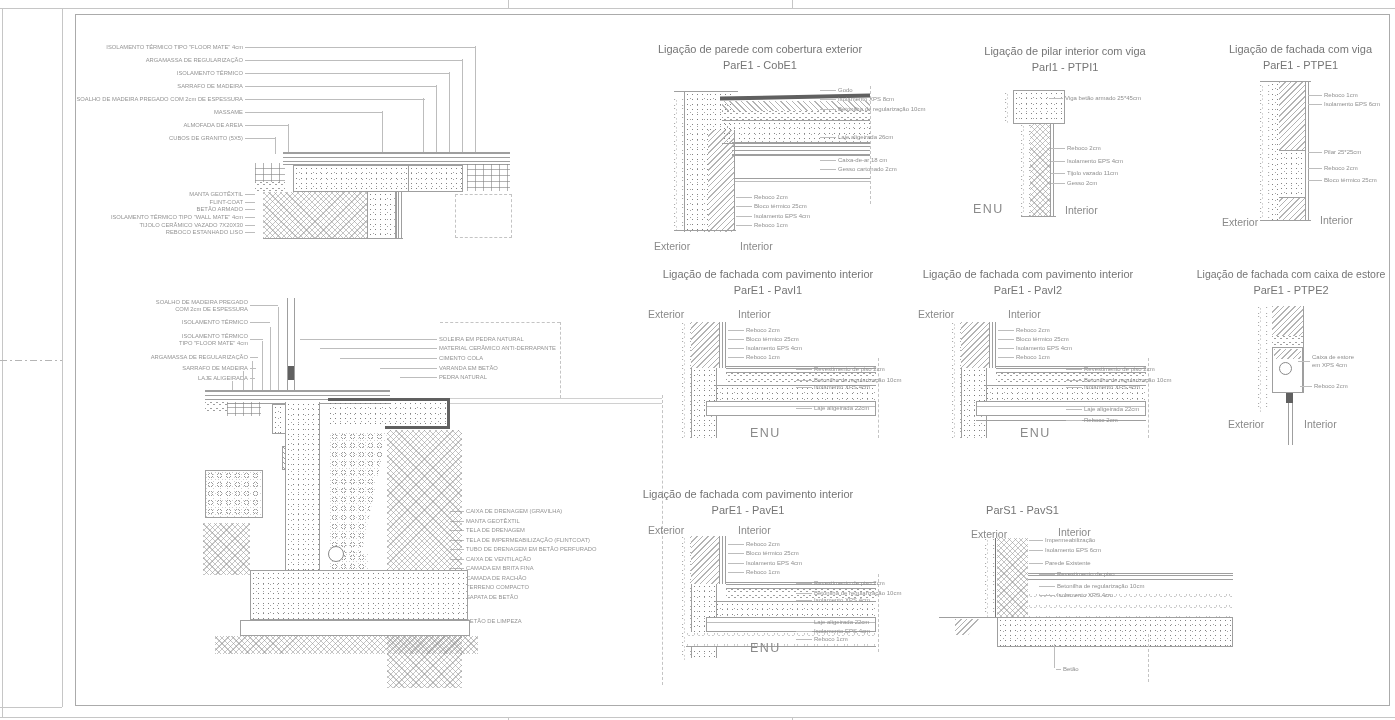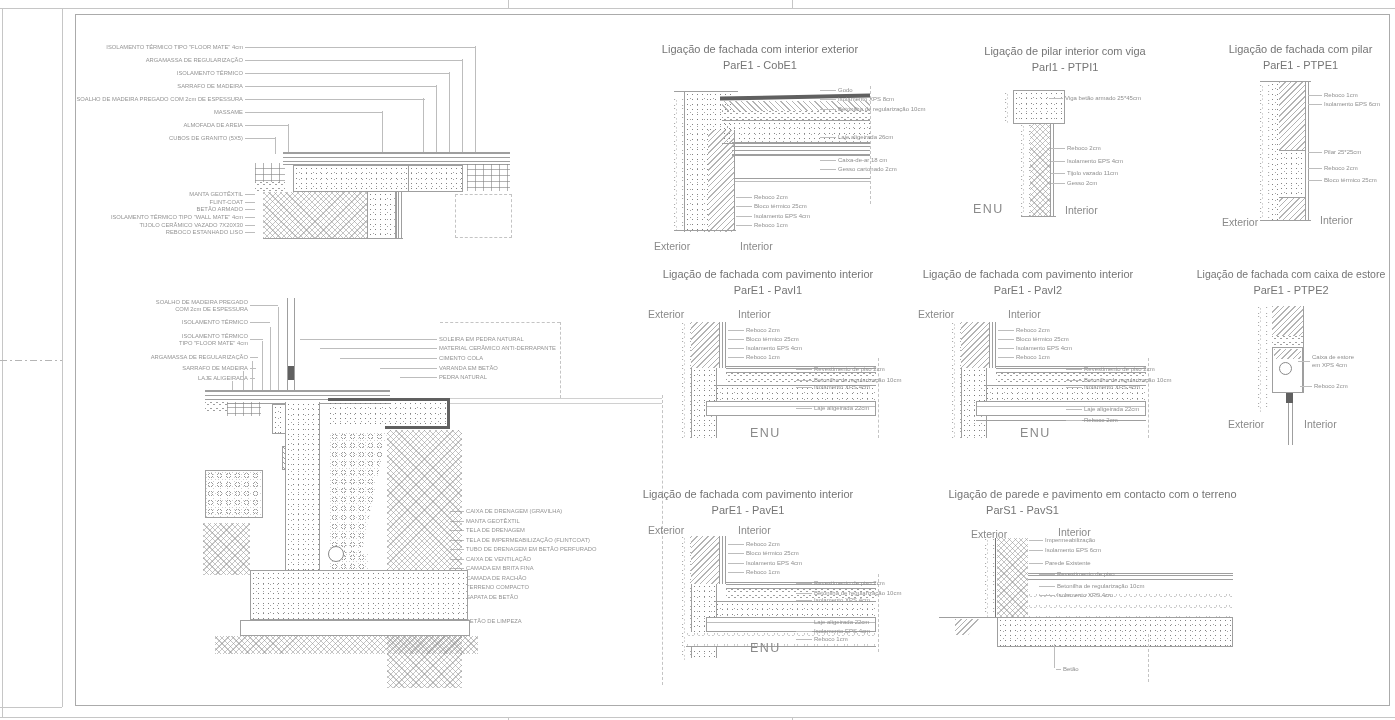--- a/index.html
+++ b/index.html
@@ -273,21 +273,21 @@
     <div class="abs gravel b" style="left:120px;top:180px;width:58px;height:48px"></div>
     <div class="abs xhatch" style="left:118px;top:233px;width:47px;height:52px"></div>
     <div class="circle" style="left:243px;top:256px;width:16px;height:16px"></div>
     <div class="abs b stipple" style="left:165px;top:280px;width:218px;height:50px;background-color:#fff"></div>
     <div class="abs b" style="left:155px;top:330px;width:230px;height:16px;background:#fff"></div>
     <div class="abs xhatch" style="left:130px;top:346px;width:263px;height:18px"></div>
     <div class="dashv" style="left:577px;top:105px;height:290px"></div>
   </div>
 
   <div class="detail" style="left:640px;top:40px;width:300px;height:222px">
-    <div class="d-title" style="left:-30px;top:3px;width:300px">Ligação de fachada com interior exterior</div>
+    <div class="d-title" style="left:-30px;top:3px;width:300px">Ligação de parede com cobertura exterior</div>
     <div class="d-code" style="left:-30px;top:19px;width:300px">ParE1 - CobE1</div>
     <div class="abs scallopv" style="left:34px;top:58px;width:10px;height:132px"></div>
     <div class="abs stipple" style="left:44px;top:52px;width:24px;height:140px;border-left:1px solid #9f9f9f"></div>
     <div class="abs stipple" style="left:68px;top:52px;width:26px;height:38px"></div>
     <div class="abs hatch" style="left:68px;top:90px;width:26px;height:102px"></div>
     <div class="hline" style="left:34px;top:51px;width:64px;background:#9f9f9f"></div>
     <div class="dark" style="left:80px;top:55px;width:150px;height:4px;transform:skewY(-1.2deg)"></div>
     <div class="abs hatch2" style="left:82px;top:61px;width:148px;height:10px"></div>
     <div class="abs scallop" style="left:82px;top:71px;width:148px;height:9px"></div>
     <div class="abs stipple" style="left:82px;top:80px;width:148px;height:22px;border-top:1px solid #9f9f9f;border-bottom:1px solid #9f9f9f"></div>
@@ -368,21 +368,21 @@
       </div>
     <div class="row rowR" style="left:106px;top:140px">
         <span class="ldr" style="width:14px"></span>
         <span class="lbl">Gesso 2cm</span>
       </div>
     <div class="zone enu" style="left:28px;top:162px">ENU</div>
     <div class="zone" style="left:120px;top:164px">Interior</div>
   </div>
 
   <div class="detail" style="left:1208px;top:40px;width:185px;height:205px">
-    <div class="d-title" style="left:0;top:3px;width:185px">Ligação de fachada com pilar</div>
+    <div class="d-title" style="left:0;top:3px;width:185px">Ligação de fachada com viga</div>
     <div class="d-code" style="left:0;top:19px;width:185px">ParE1 - PTPE1</div>
     <div class="abs scallopv" style="left:52px;top:44px;width:10px;height:134px"></div>
     <div class="abs stipple" style="left:62px;top:42px;width:9px;height:138px"></div>
     <div class="abs hatch" style="left:71px;top:42px;width:26px;height:138px"></div>
     <div class="abs stipple" style="left:71px;top:110px;width:26px;height:46px;background-color:#fff;border-top:1px solid #9f9f9f;border-bottom:1px solid #9f9f9f"></div>
     <div class="abs vlines" style="left:97px;top:42px;width:6px;height:138px"></div>
     <div class="hline" style="left:52px;top:41px;width:51px;background:#9f9f9f"></div>
     <div class="hline" style="left:52px;top:180px;width:51px;background:#9f9f9f"></div>
     <div class="row rowR" style="left:100px;top:52px">
         <span class="ldr" style="width:14px"></span>
@@ -600,21 +600,20 @@
         <span class="lbl">Isolamento EPS 4cm</span>
       </div>
     <div class="row rowR" style="left:158px;top:150px">
         <span class="ldr" style="width:16px"></span>
         <span class="lbl">Reboco 1cm</span>
       </div>
     <div class="zone enu" style="left:112px;top:155px">ENU</div>
   </div>
 
   <div class="detail" style="left:925px;top:486px;width:345px;height:210px">
-    <div class="d-title" style="left:0;top:2px;width:335px">Ligação de parede e pavimento em contacto com o terreno</div>
     <div class="d-code" style="left:0;top:18px;width:195px">ParS1 - PavS1</div>
     <div class="zone" style="left:46px;top:42px">Exterior</div>
     <div class="zone" style="left:133px;top:40px">Interior</div>
     <div class="abs scallopv" style="left:60px;top:52px;width:10px;height:80px"></div>
     <div class="vline" style="left:70px;top:52px;height:80px;background:#777"></div>
     <div class="abs xhatch" style="left:72px;top:52px;width:31px;height:80px"></div>
     <div class="hline" style="left:103px;top:87px;width:205px;background:#9f9f9f"></div>
     <div class="abs layers" style="left:103px;top:89px;width:205px;height:5px"></div>
     <div class="abs scallopbig" style="left:103px;top:107px;width:205px;height:24px"></div>
     <div class="abs b stipple" style="left:72px;top:131px;width:236px;height:30px;background-color:#fff"></div>

